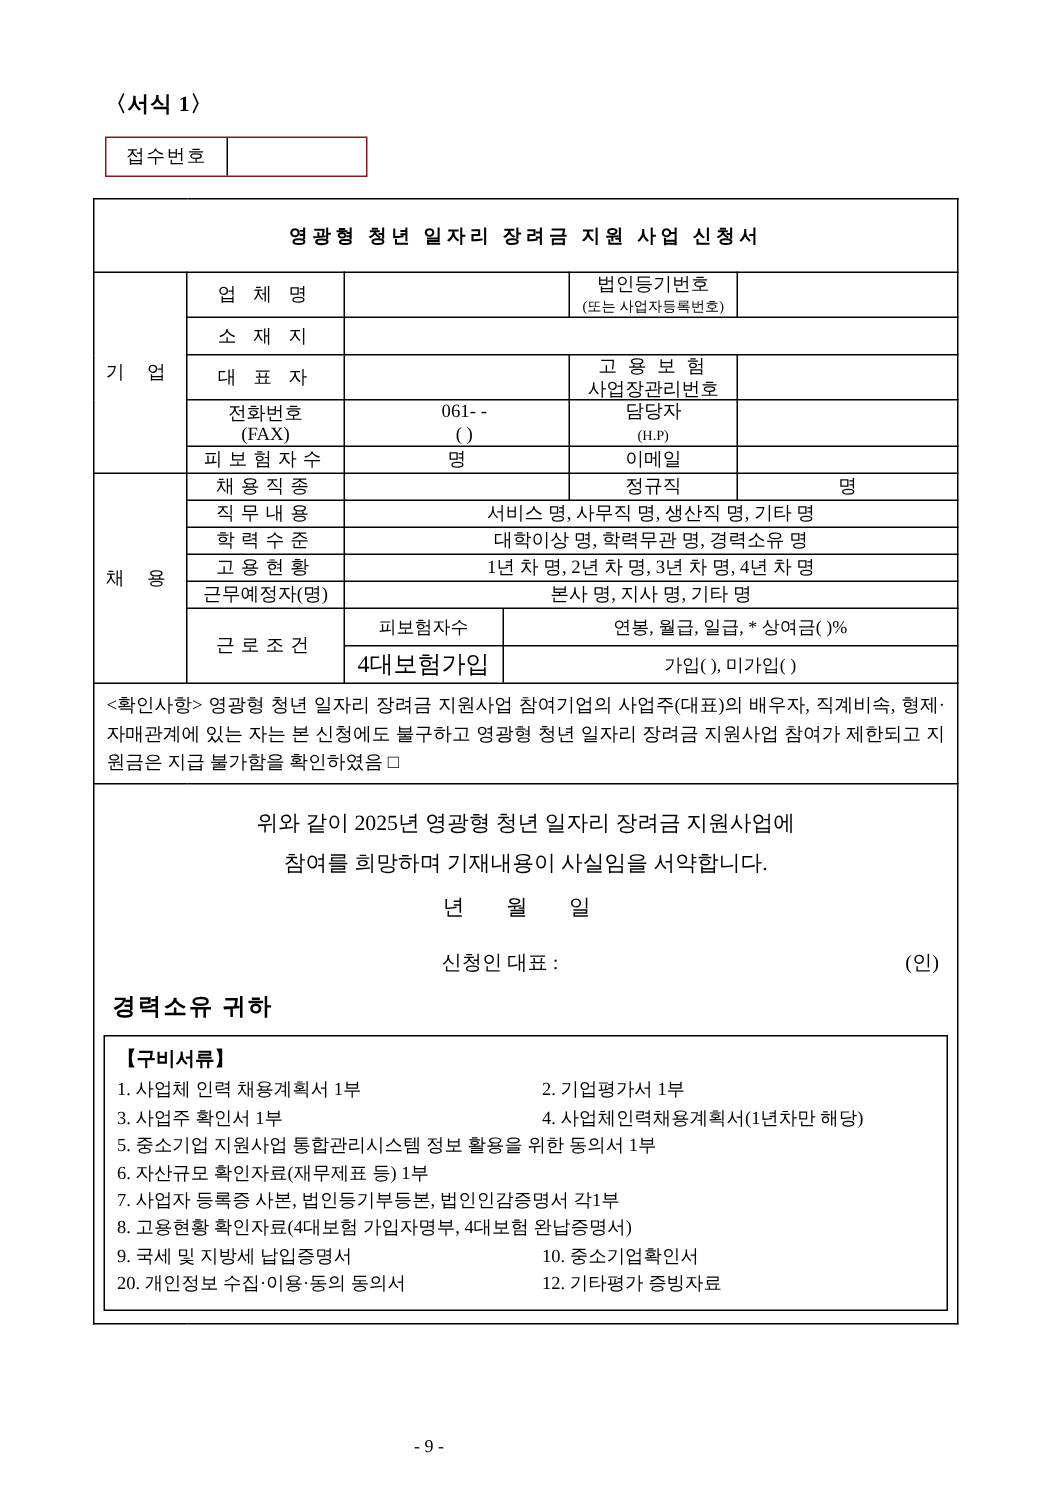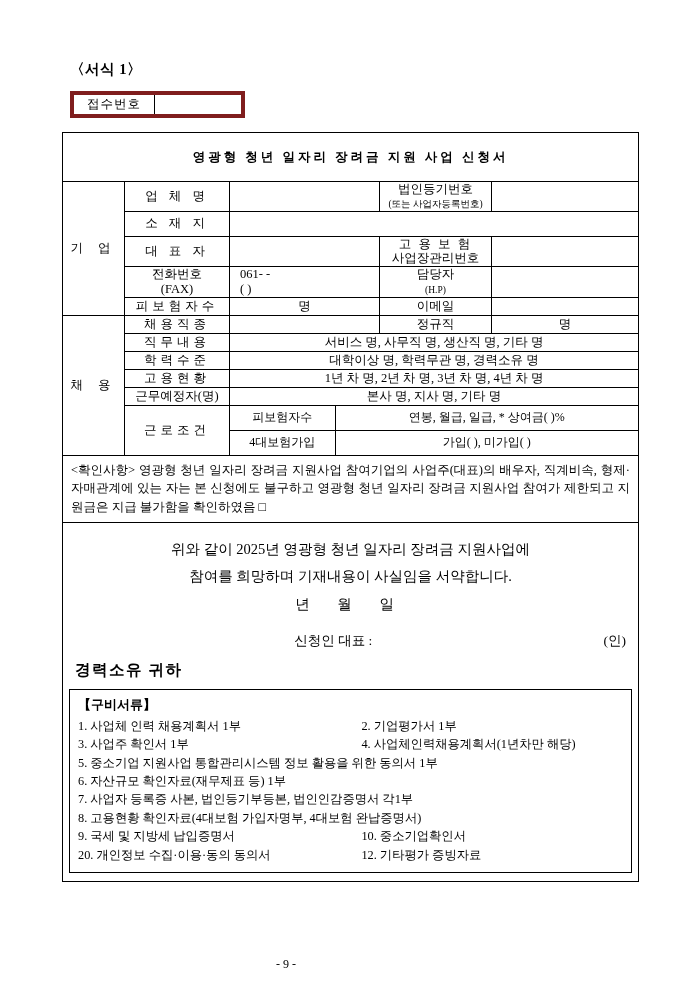--- a/index.html
+++ b/index.html
@@ -22,21 +22,21 @@
     padding: 60px 62px 0 62px;
   }
   .form-no {
     font-size: 14.5px;
     font-weight: bold;
     letter-spacing: 0.5px;
     margin: 0 0 12px 8px;
   }
   
   .receipt {
-    border: 4px solid #7f1d1d;
+    border: 1px solid #7f1d1d;
     width: 175px;
     height: 27px;
     display: flex;
     align-items: stretch;
     margin-left: 8px;
     margin-bottom: 14px;
     box-sizing: border-box;
   }
   .receipt .lbl {
     width: 80px;
@@ -78,21 +78,21 @@
   }
   .sidehead {
     text-align: center;
     letter-spacing: 6px;
     font-size: 13.5px;
   }
   .cell-c {
     text-align: center;
   }
   .cell-l {
-    text-align: left;
+    text-align: center;
     padding-left: 10px !important;
   }
   .r22 { height: 25px; }
   .small {
     font-size: 9.5px;
   }
   .two-line {
     line-height: 1.15;
     text-align: center;
   }
@@ -272,21 +272,21 @@
           <colgroup>
                 <col style="width:105px">
                 <col>
               </colgroup>
           <tbody>
                 <tr>
             <td style="border:0;border-bottom:1px solid #000;border-right:1px solid #000;text-align:center;font-size:12px;height:24px">피보험자수</td>
             <td style="border:0;border-bottom:1px solid #000;text-align:center;font-size:12px">연봉,     월급,     일급,  * 상여금(      )%</td>
           </tr>
           <tr>
-            <td style="border:0;border-right:1px solid #000;text-align:center;font-size:12px;height:24px">4대보험가입</td>
+            <td style="border:0;border-right:1px solid #000;text-align:center;font-size:16px;height:24px">4대보험가입</td>
             <td style="border:0;text-align:center;font-size:12px">가입(       ), 미가입(       )</td>
           </tr>
         </tbody>
             </table>
       </td>
     </tr>
 
     <tr>
       <td colspan="5" class="confirm">&lt;확인사항&gt;   영광형 청년 일자리 장려금 지원사업 참여기업의 사업주(대표)의 배우자, 직계비속, 형제·자매관계에 있는 자는 본 신청에도 불구하고 영광형 청년 일자리 장려금 지원사업 참여가 제한되고 지원금은 지급 불가함을 확인하였음 □</td>
     </tr>

